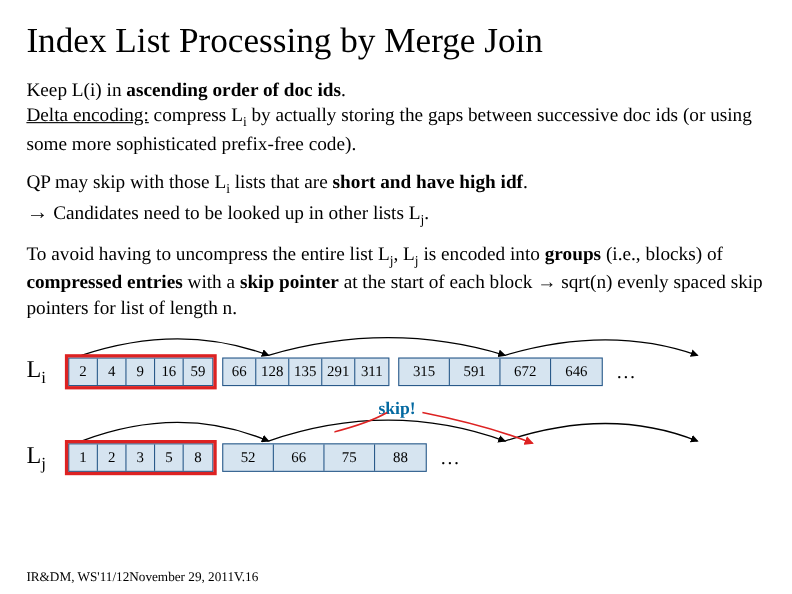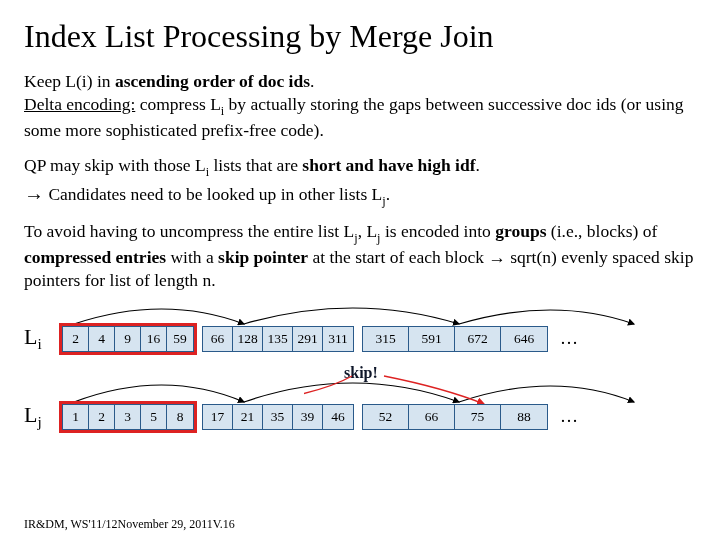--- a/index.html
+++ b/index.html
@@ -66,21 +66,21 @@
   }
   .cell.w30 { width: 30px; }
   .cell.w34 { width: 46px; }
   .cell:last-child { border-right: none; }
   .dots { font-size: 18px; padding-left: 4px; }
 
   .skip {
     position: absolute;
     top: 60px;
     left: 320px;
-    color: #0f172a;
+    color: #0369a1;
     font-weight: bold;
     font-size: 16px;
   }
 
   .arrows {
     position: absolute;
     top: -14px;
     left: 40px;
     width: 620px;
     height: 48px;
@@ -189,27 +189,20 @@
   <div class="row row-lj">
     <div class="label"><span>L</span><span class="sub">j</span></div>
     <div class="group hot">
       <div class="cell">1</div>
       <div class="cell">2</div>
       <div class="cell">3</div>
       <div class="cell">5</div>
       <div class="cell">8</div>
     </div>
     <div class="group">
-      <div class="cell w30">17</div>
-      <div class="cell w30">21</div>
-      <div class="cell w30">35</div>
-      <div class="cell w30">39</div>
-      <div class="cell w30">46</div>
-    </div>
-    <div class="group">
       <div class="cell w34">52</div>
       <div class="cell w34">66</div>
       <div class="cell w34">75</div>
       <div class="cell w34">88</div>
     </div>
     <div class="dots">…</div>
   </div>
 </div>
 
 <div class="footer">

